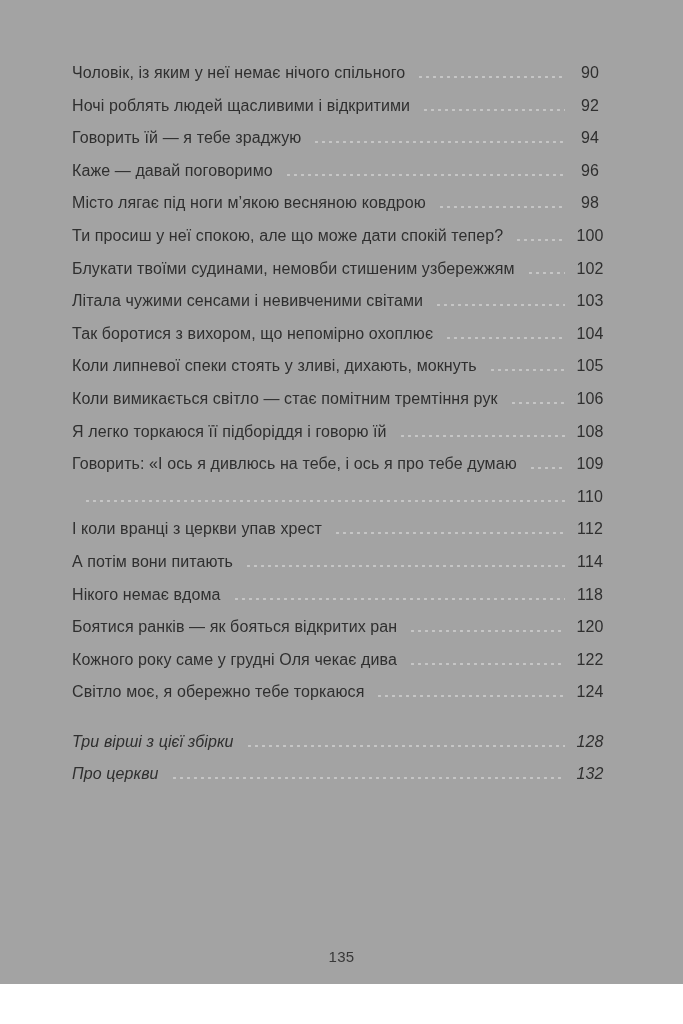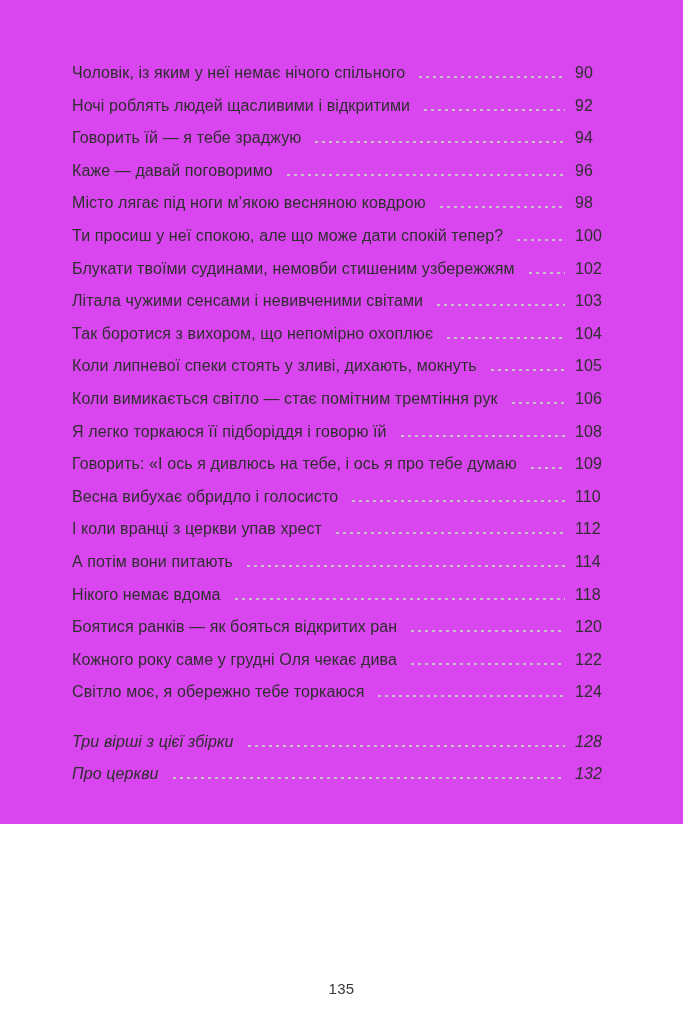--- a/index.html
+++ b/index.html
@@ -10,24 +10,24 @@
   body {
     width: 683px;
     height: 1024px;
     font-family: "Liberation Sans", "DejaVu Sans", sans-serif;
     color: #2f2f2f;
     overflow: hidden;
   }
   .page {
     position: relative;
     width: 683px;
-    height: 824px;
+    height: 984px;
     box-sizing: border-box;
     padding: 64px 78px 0 72px;
-    background: #d946ef;
+    background: #a3a3a3;
   }
   .toc-row {
     display: flex;
     align-items: baseline;
     height: 32.6px;
     font-size: 16px;
     letter-spacing: 0.1px;
   }
   .toc-title {
     white-space: nowrap;
@@ -39,39 +39,38 @@
     height: 4px;
     margin: 0 10px 0 12px;
     background-image: radial-gradient(circle, #c6c6c6 1.1px, transparent 1.4px);
     background-size: 7px 4px;
     background-repeat: repeat-x;
     background-position: 0 1px;
   }
   .toc-num {
     flex: 0 0 auto;
     min-width: 30px;
-    text-align: left;
+    text-align: center;
     white-space: nowrap;
   }
   .toc-back {
     margin-top: 17px;
   }
   .toc-back .toc-row {
     font-style: italic;
   }
   .folio {
     position: absolute;
     left: 0;
     right: 0;
     top: 948px;
     text-align: center;
     font-size: 15px;
     color: #383838;
     letter-spacing: 0.3px;
-    margin-top: 32px;
   }
 </style>
 </head>
 <body>
 
 <div class="page">
   <div class="toc-main">
       <div class="toc-row">
         <span class="toc-title">Чоловік, із яким у неї немає нічого спільного</span>
         <span class="toc-dots"></span>
@@ -131,21 +130,20 @@
         <span class="toc-title">Я легко торкаюся її підборіддя і говорю їй</span>
         <span class="toc-dots"></span>
         <span class="toc-num">108</span>
       </div>
       <div class="toc-row">
         <span class="toc-title">Говорить: «І ось я дивлюсь на тебе, і ось я про тебе думаю</span>
         <span class="toc-dots"></span>
         <span class="toc-num">109</span>
       </div>
       <div class="toc-row">
-        <span class="toc-title">Весна вибухає обридло і голосисто</span>
         <span class="toc-dots"></span>
         <span class="toc-num">110</span>
       </div>
       <div class="toc-row">
         <span class="toc-title">І коли вранці з церкви упав хрест</span>
         <span class="toc-dots"></span>
         <span class="toc-num">112</span>
       </div>
       <div class="toc-row">
         <span class="toc-title">А потім вони питають</span>

